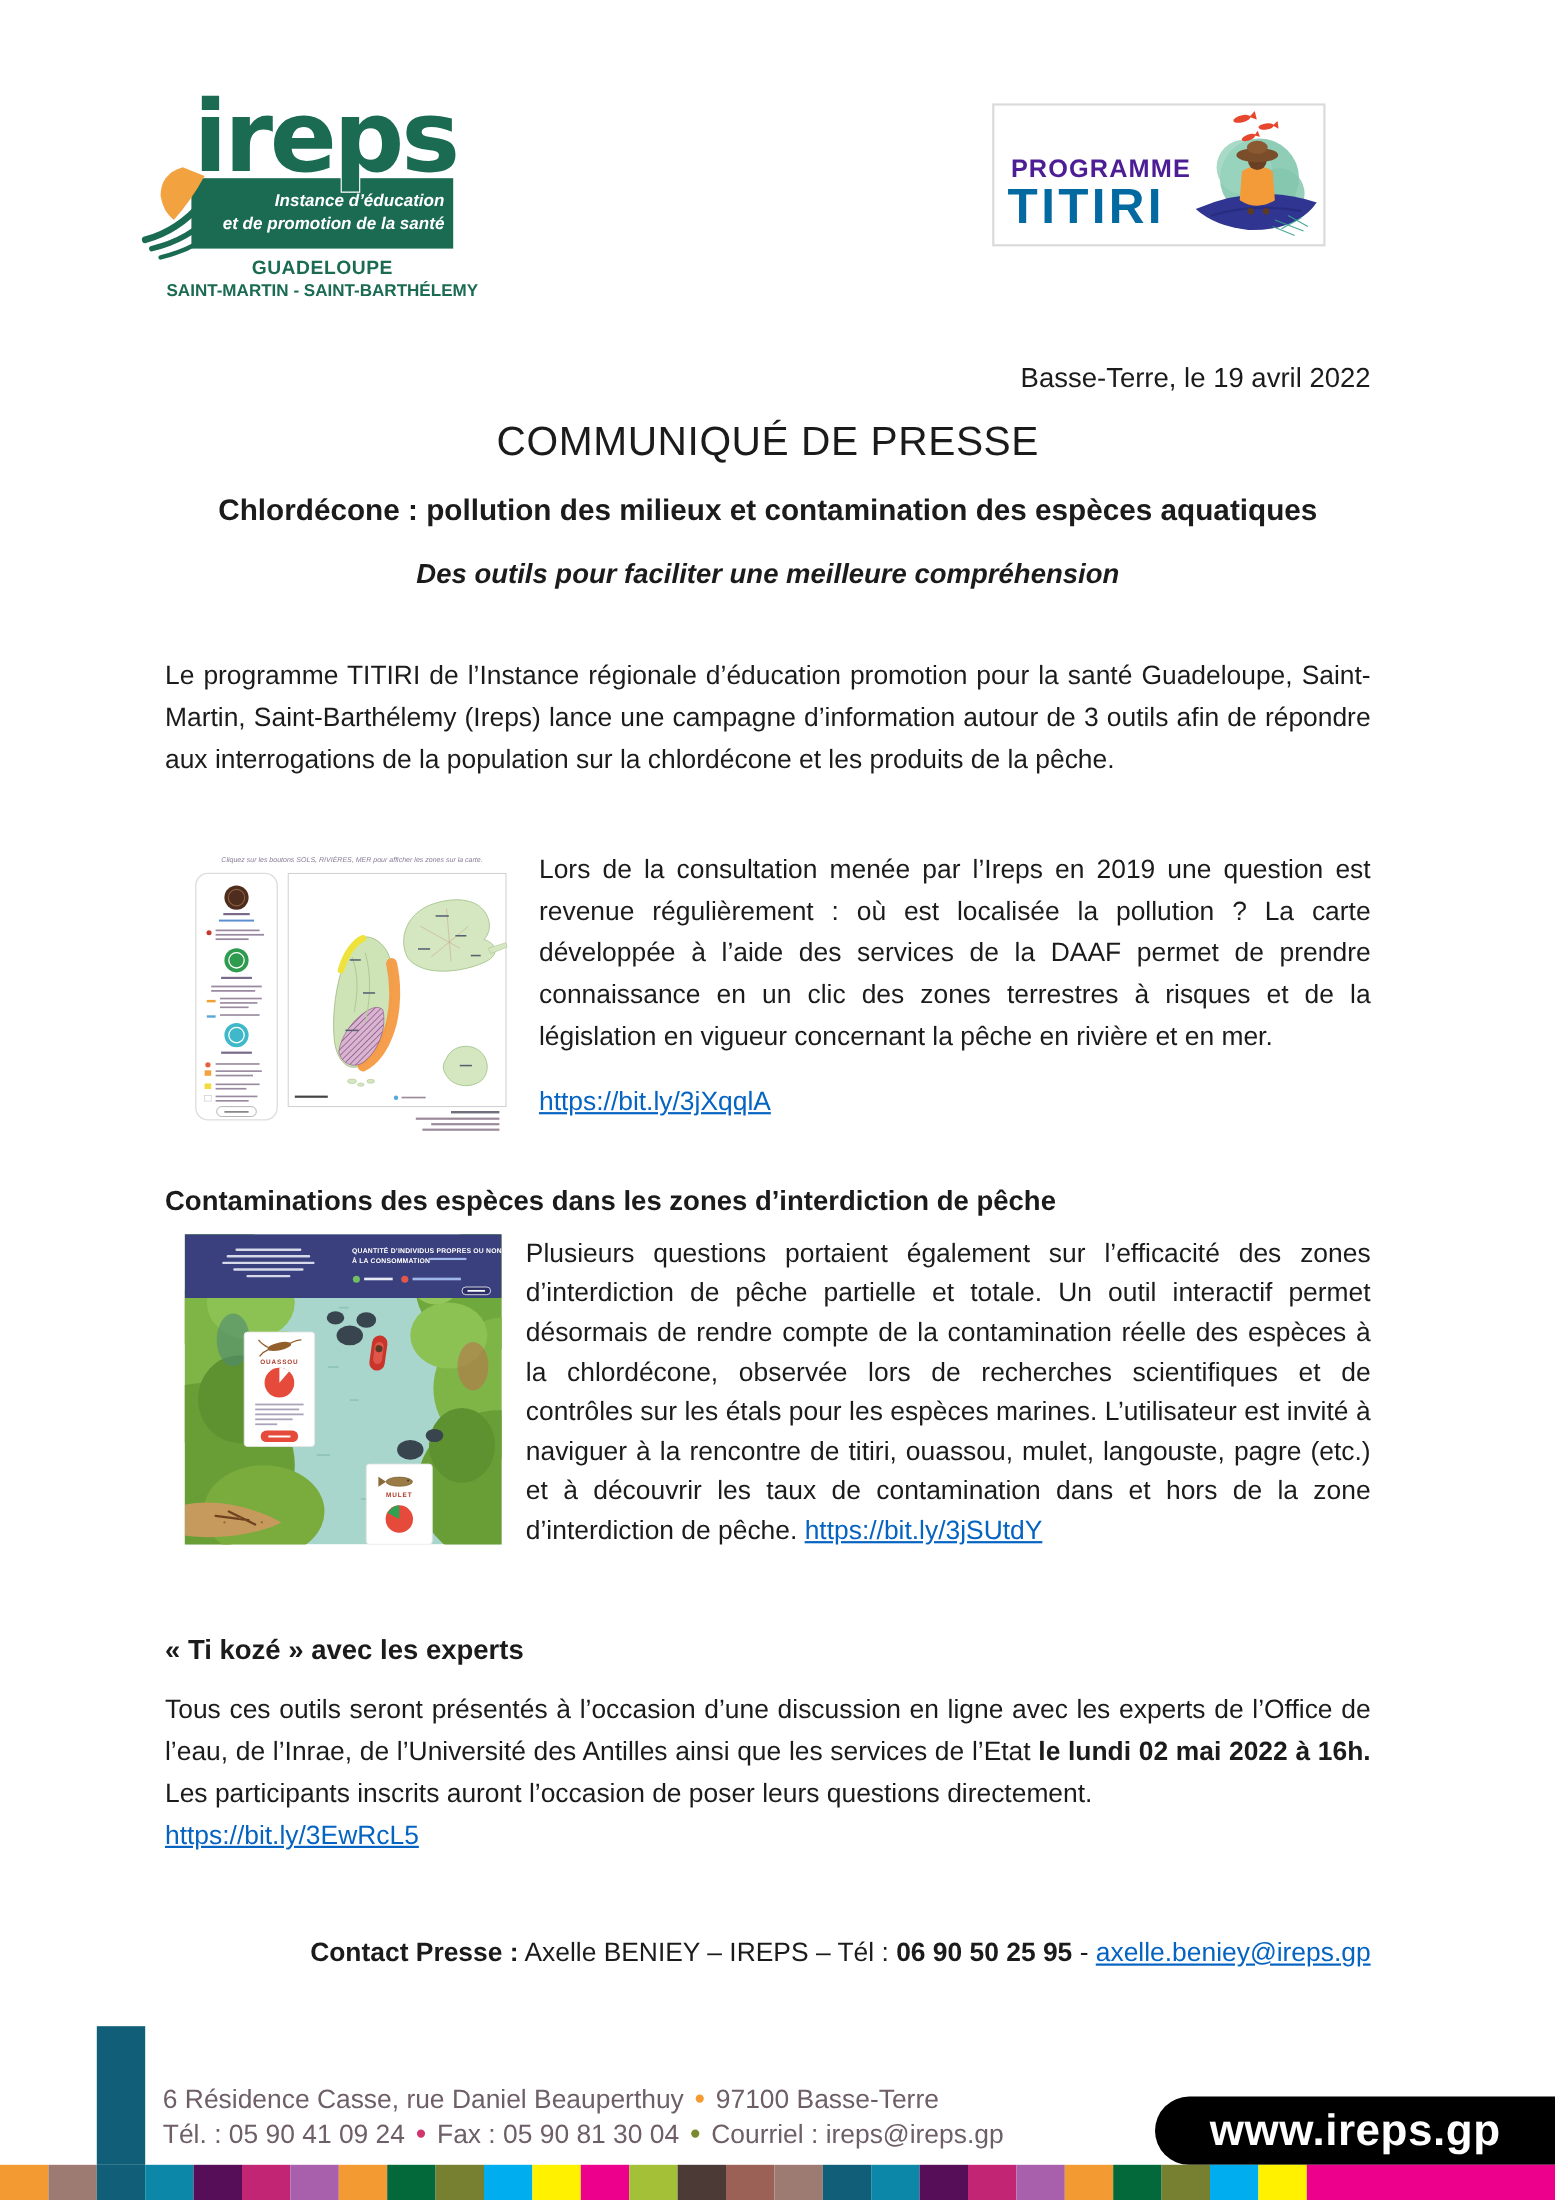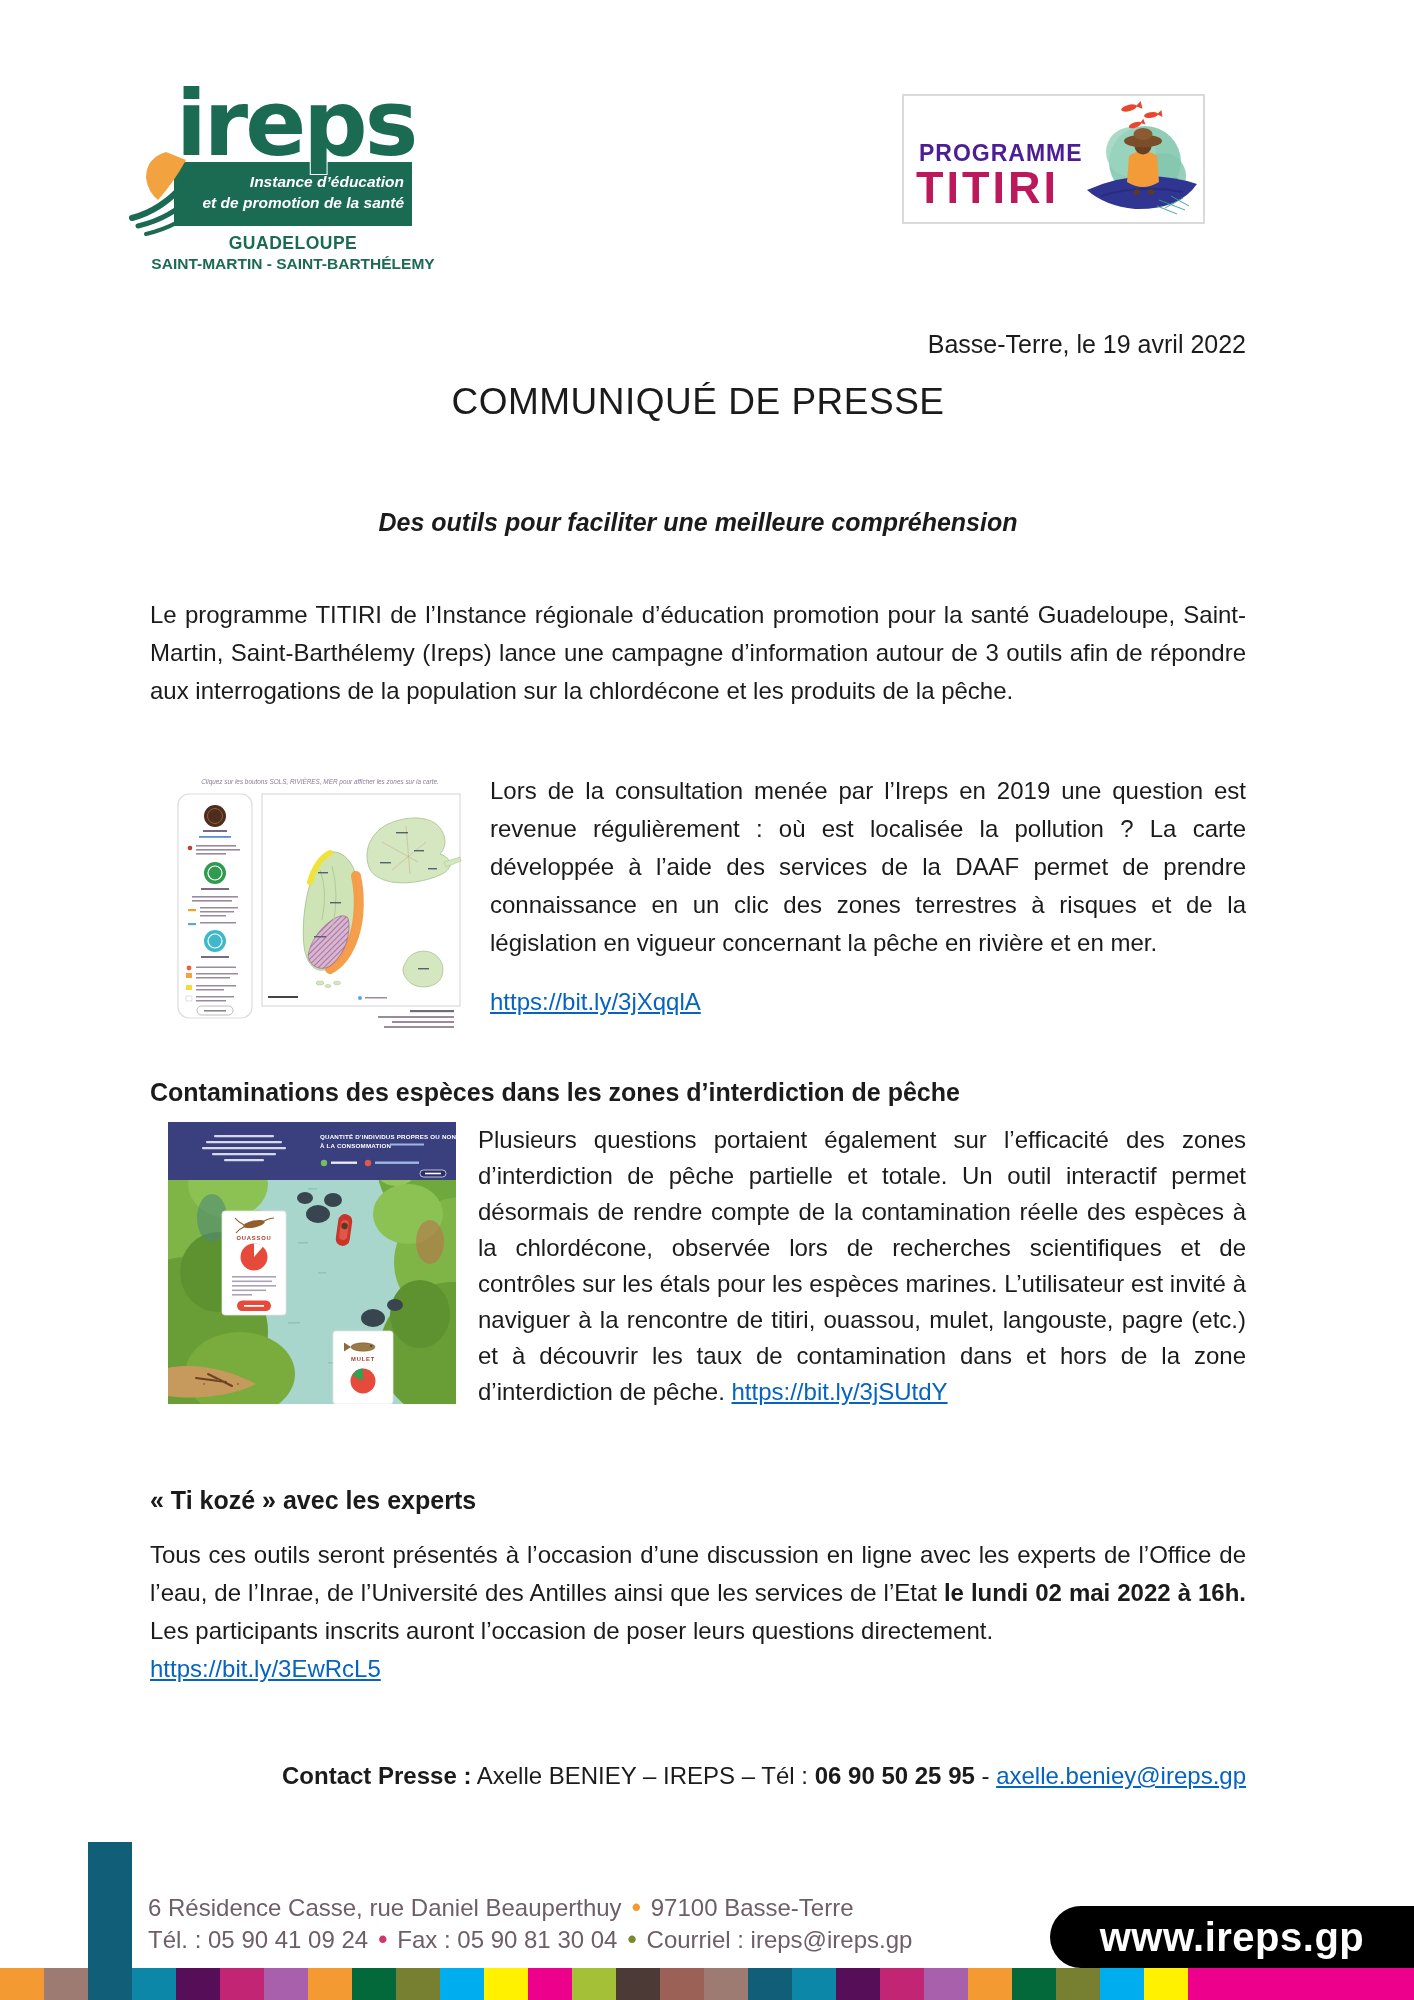--- a/index.html
+++ b/index.html
@@ -7,21 +7,21 @@
         font-family:"Liberation Sans",sans-serif;color:#1b1b1b;}
   .abs{position:absolute;}
   a{color:#0563C1;text-decoration:underline;cursor:pointer;}
   p{margin:0;}
 
   
   .ireps-logo{left:128px;top:60px;width:312px;height:212px;}
   .titiri-box{left:902px;top:94px;width:303px;height:130px;background:#fff;
               border:2px solid #DADADA;box-sizing:border-box;}
   .titiri-kicker{left:15px;top:44px;font-size:23px;font-weight:bold;color:#4c1d95;letter-spacing:1px;}
-  .titiri-name{left:12px;top:66px;font-size:45px;font-weight:800;color:#be185d;letter-spacing:3px;}
+  .titiri-name{left:12px;top:66px;font-size:45px;font-weight:800;color:#0369a1;letter-spacing:3px;}
   .titiri-illu{right:0;top:0;}
 
   
   .dateline{left:150px;width:1096px;top:330px;text-align:right;font-size:25px;}
   .main-title{left:150px;width:1096px;top:381px;text-align:center;font-size:37px;letter-spacing:.5px;}
   .headline{left:150px;width:1096px;top:449px;text-align:center;font-size:27px;font-weight:bold;}
   .subtitle{left:150px;width:1096px;top:508px;text-align:center;font-size:25px;font-weight:bold;font-style:italic;}
   .body-text{font-size:24px;line-height:38px;text-align:justify;}
   .intro{left:150px;width:1096px;top:596px;}
   .h-sec{font-size:25px;font-weight:bold;}
@@ -111,20 +111,21 @@
         <path d="M88 104 L114 114"></path>
           <path d="M94 112 L112 102"></path>
           <path d="M86 110 L106 118"></path>
           <path d="M100 100 L118 110"></path>
       </g>
     </svg>
   </div>
 
   <div class="abs dateline">Basse-Terre, le 19 avril 2022</div>
   <div class="abs main-title">COMMUNIQUÉ DE PRESSE</div>
+  <div class="abs headline">Chlordécone : pollution des milieux et contamination des espèces aquatiques</div>
   <div class="abs subtitle">Des outils pour faciliter une meilleure compréhension</div>
 
   <p class="abs body-text intro">Le programme TITIRI de l’Instance régionale d’éducation promotion pour la santé Guadeloupe, Saint-Martin, Saint-Barthélemy (Ireps) lance une campagne d’information autour de 3 outils afin de répondre aux interrogations de la population sur la chlordécone et les produits de la pêche.</p>
 
 
   <div class="abs fig-map">
     <svg width="300" height="268" viewBox="0 0 300 268">
       <rect width="300" height="268" fill="#ffffff"></rect>
       <defs>
         <pattern id="hatch" width="4" height="4" patternUnits="userSpaceOnUse" patternTransform="rotate(45)">

